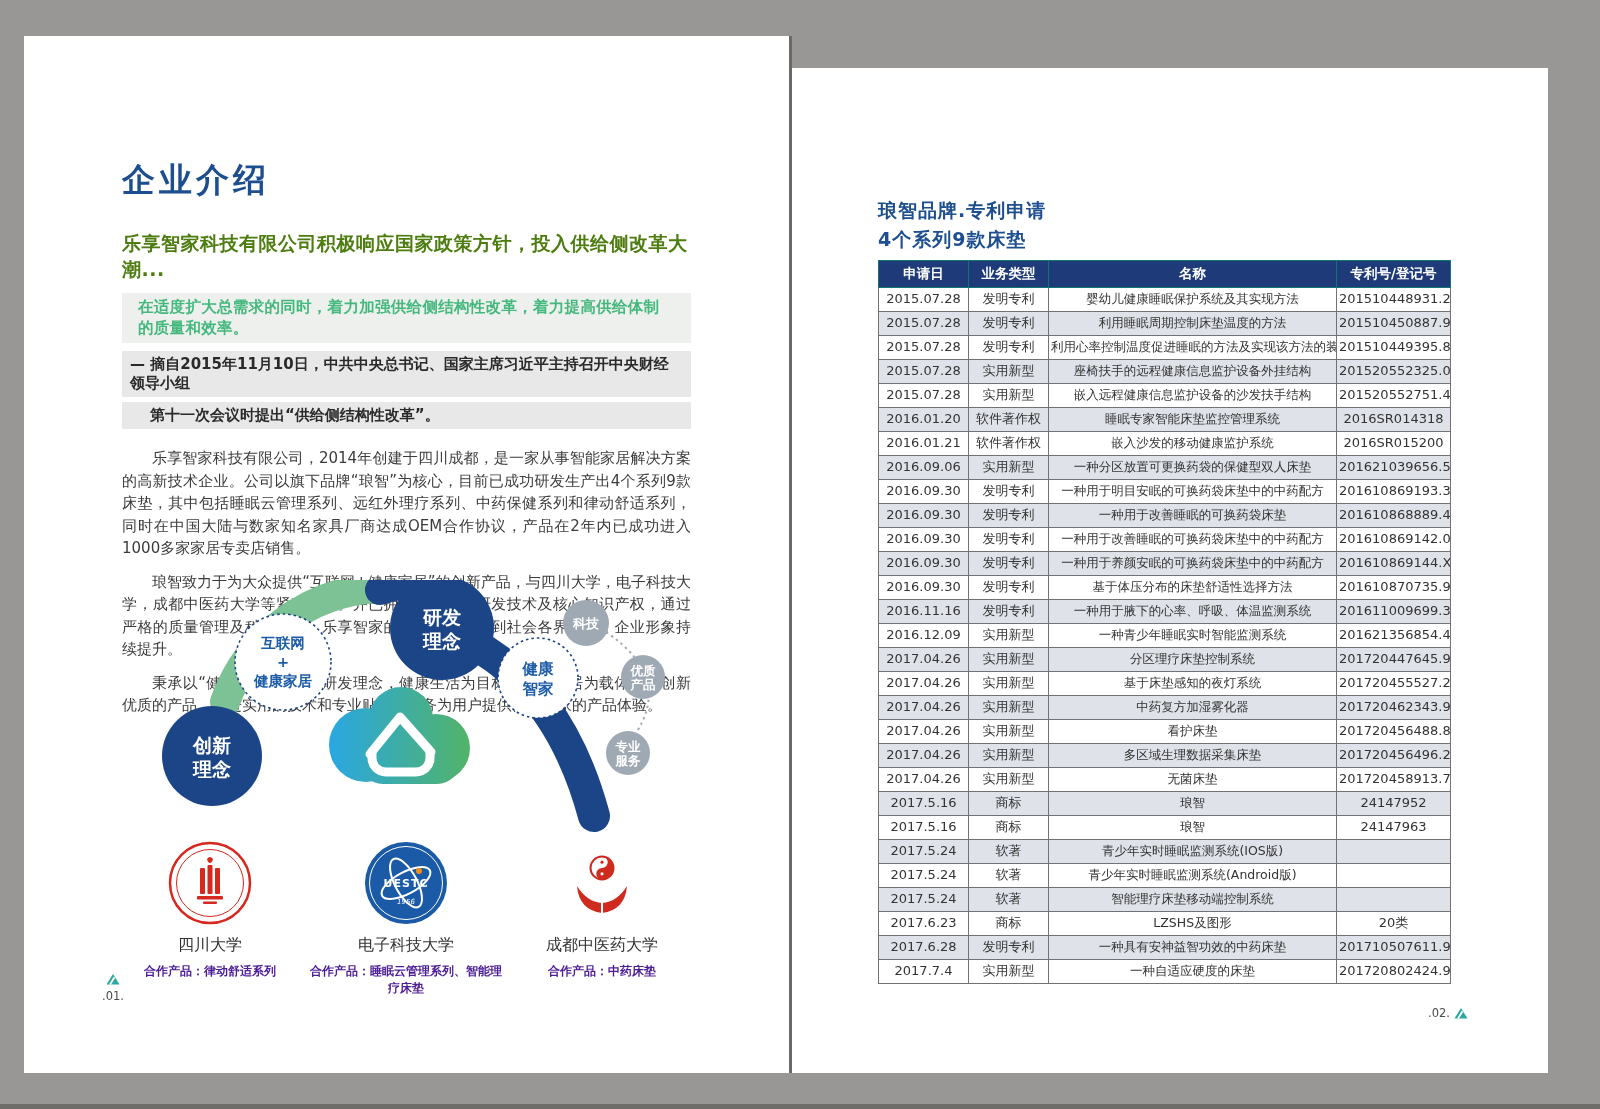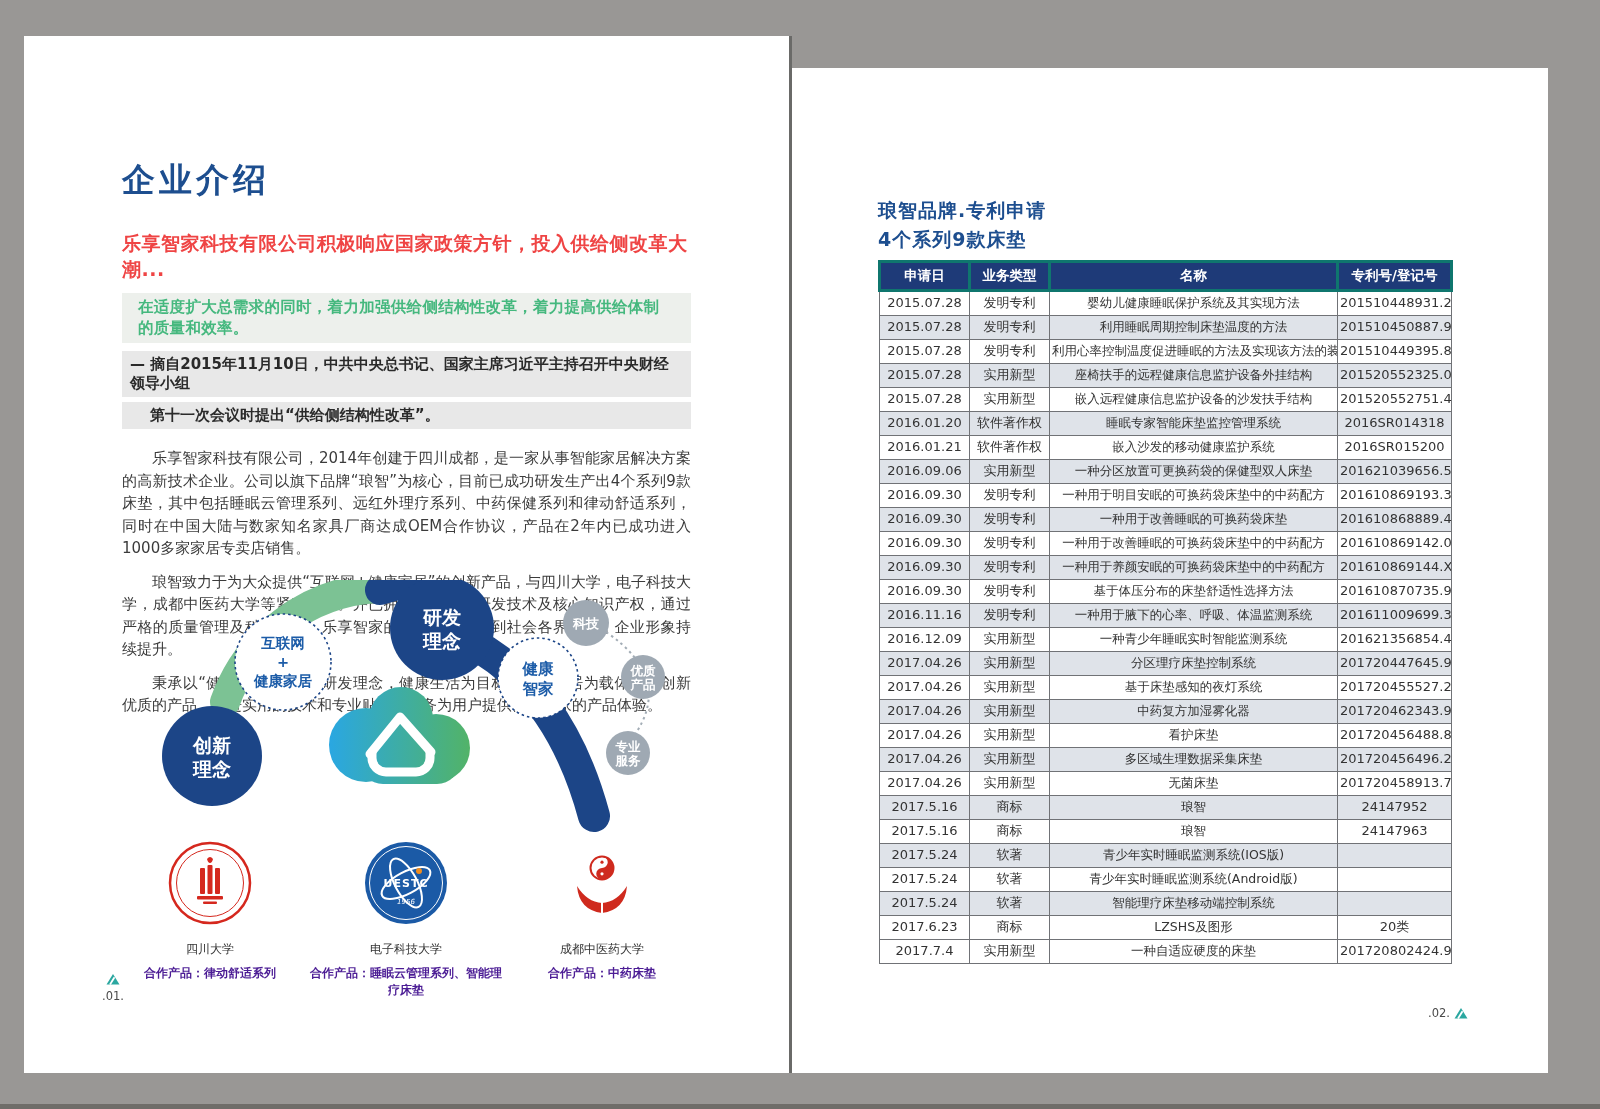--- a/index.html
+++ b/index.html
@@ -8,44 +8,44 @@
   .bottom-edge{position:absolute;left:0;bottom:0;width:100%;height:5px;background:#6f6d69;}
   .spread{position:absolute;left:24px;top:36px;display:flex;height:1037px;}
   .page{background:#ffffff;position:relative;}
   .page-1{width:765px;}
   .divider{width:3px;background:#6a6a68;height:100%;}
   .page-2{width:756px;margin-top:32px;}
 
   
   .p1-inner{padding:122px 98px 0 98px;}
   .doc-title{font-size:33px;font-weight:bold;color:#1d4e8f;letter-spacing:4px;margin:0;}
-  .subtitle{margin-top:28px;font-size:19px;font-weight:bold;color:#ef4444;letter-spacing:0.5px;}
+  .subtitle{margin-top:28px;font-size:19px;font-weight:bold;color:#4d7c0f;letter-spacing:0.5px;}
   .quote-green{margin-top:10px;background:#edf0ec;color:#45b87e;font-weight:bold;font-size:15.5px;padding:4px 16px;letter-spacing:0.3px;}
   .quote-gray{margin-top:8px;background:#e8e8e8;color:#2a2a2a;font-weight:bold;font-size:15px;padding:4px 8px;}
   .quote-gray.indent{margin-top:5px;padding-left:28px;}
   .paras{margin-top:18px;font-size:15px;line-height:1.5;color:#3b3b3b;text-align:justify;}
   .paras p{text-indent:2em;margin:0 0 11px 0;}
 
   .diagram-wrap{position:absolute;left:136px;top:544px;width:520px;height:290px;}
 
   .partners{position:absolute;left:88px;top:804px;width:588px;display:flex;}
   .partner{flex:1;text-align:center;}
   .partner .logo{height:86px;}
-  .partner .pname{margin-top:15px;font-size:12px;color:#333333;}
+  .partner .pname{margin-top:9px;font-size:16px;color:#333333;}
   .partner .pprod{margin-top:7px;font-size:12px;font-weight:bold;color:#4c1d95;}
 
   .footer{position:absolute;top:938px;display:flex;align-items:center;gap:4px;font-size:11.5px;color:#4a4a4a;}
   .footer-left{left:78px;flex-direction:column;}
   .footer-right{right:80px;}
 
   
   .p2-inner{padding:128px 0 0 86px;}
   .p2-title{font-size:19px;font-weight:bold;color:#1d4e8f;line-height:1.5;letter-spacing:1px;}
   table.patents{margin-top:7px;border-collapse:collapse;table-layout:fixed;width:572px;font-size:13px;color:#333333;text-align:center;}
-  table.patents th{background:#1e3a78;color:#ffffff;font-size:13.5px;font-weight:bold;height:26px;padding:0 2px;border:3px solid #0f766e;}
+  table.patents th{background:#1e3a78;color:#ffffff;font-size:13.5px;font-weight:bold;height:26px;padding:0 2px;border:1px solid #0f766e;}
   table.patents td{border:1px solid #707276;height:23px;padding:0 2px;line-height:1.15;overflow:hidden;}
   table.patents td:nth-child(3){font-size:12.5px;white-space:nowrap;}
   table.patents tr.alt td{background:#dfe3e9;}
 </style>
 </head>
 <body>
 
 <div class="canvas">
   <div class="spread">
 
@@ -344,20 +344,26 @@
                 <td>软著</td>
                 <td>智能理疗床垫移动端控制系统</td>
                 <td></td>
               </tr>
               <tr>
                 <td>2017.6.23</td>
                 <td>商标</td>
                 <td>LZSHS及图形</td>
                 <td>20类</td>
               </tr>
+              <tr class="alt">
+                <td>2017.6.28</td>
+                <td>发明专利</td>
+                <td>一种具有安神益智功效的中药床垫</td>
+                <td>201710507611.9</td>
+              </tr>
               <tr>
                 <td>2017.7.4</td>
                 <td>实用新型</td>
                 <td>一种自适应硬度的床垫</td>
                 <td>201720802424.9</td>
               </tr>
             </tbody>
         </table>
       </div>
 

